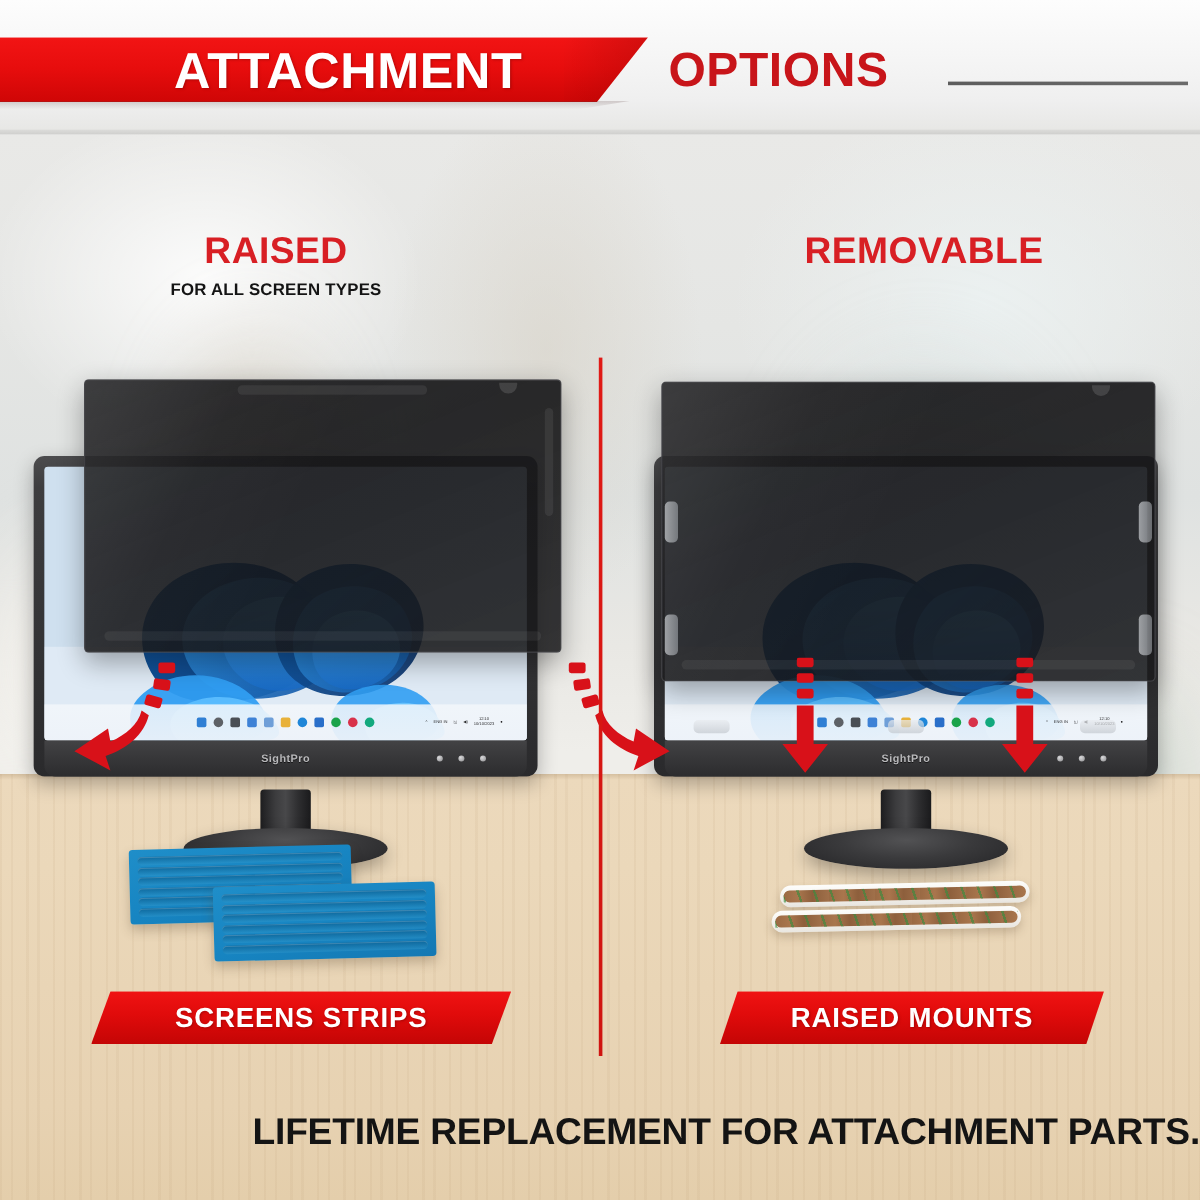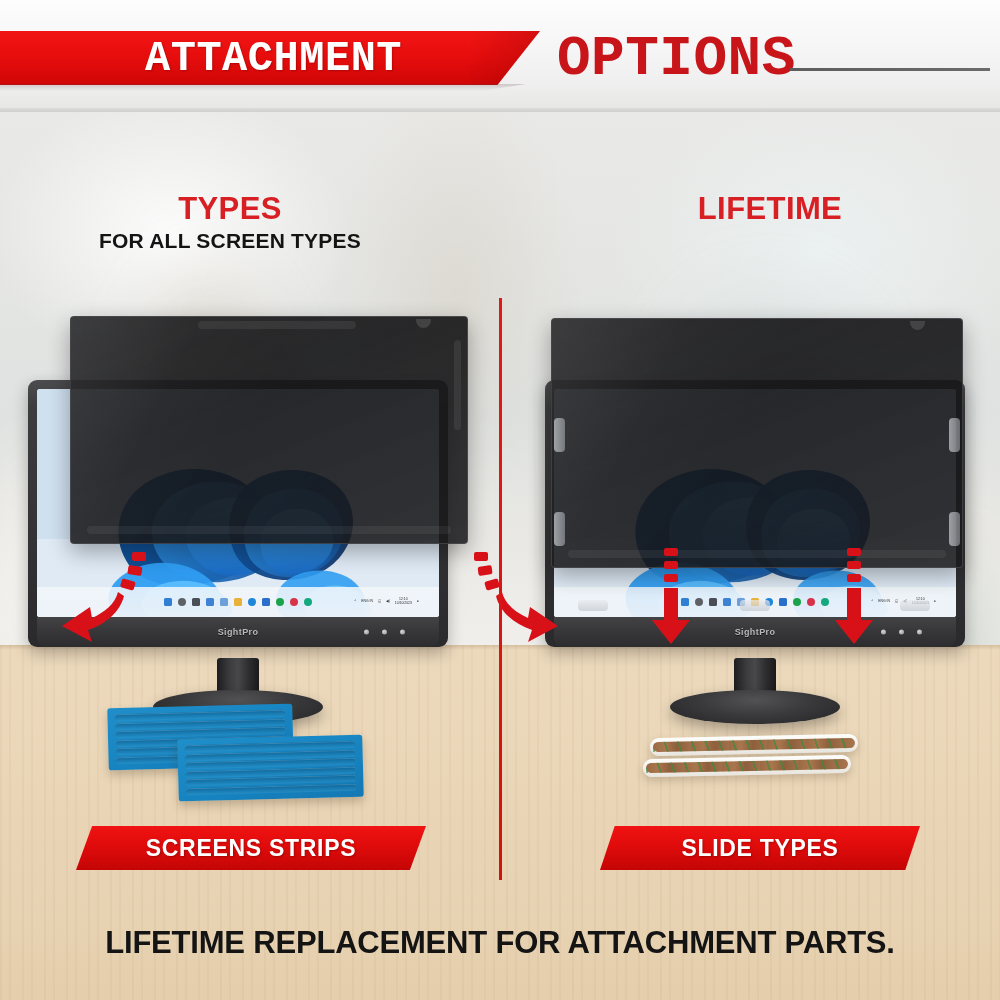--- a/index.html
+++ b/index.html
@@ -56,21 +56,20 @@
   .desk-edge{
     position:absolute; left:0; top:645px; width:1000px; height:5px;
     background:linear-gradient(180deg, rgba(160,132,96,.30), rgba(255,255,255,0));
   }
 
   
   .header{
     position:absolute; left:0; top:0; width:1000px; height:112px;
     background:linear-gradient(180deg,#fdfdfd 0%,#f6f6f6 40%,#efefef 75%,#e6e6e4 100%);
     z-index:40;
-    font-family:Liberation Mono, monospace;
   }
   .hdr-ribbon{
     position:absolute; left:-20px; top:31px; width:560px; height:54px;
     background:linear-gradient(180deg,#f21414 0%,#e70d0d 48%,#cf0606 100%);
     clip-path: polygon(0 0, 100% 0, 92.4% 100%, 0 100%);
     box-shadow:0 3px 5px rgba(0,0,0,.18);
   }
   .hdr-ribbon:after{
     content:""; position:absolute; right:0; top:0; width:70px; height:100%;
     background:linear-gradient(100deg, rgba(0,0,0,0) 0%, rgba(120,0,0,.28) 100%);
@@ -82,40 +81,40 @@
     clip-path: polygon(0 0, 100% 0, 92% 100%, 0 100%);
   }
   .hdr-word1{
     position:absolute; left:145px; top:38px;
     font-size:42px; font-weight:bold; letter-spacing:.5px;
     color:#ffffff; line-height:42px;
     text-shadow:1px 1px 2px rgba(90,0,0,.35);
   }
   .hdr-word2{
     position:absolute; left:557px; top:38px;
-    font-size:56px; font-weight:bold; letter-spacing:.5px;
+    font-size:40px; font-weight:bold; letter-spacing:.5px;
     color:#c8151a; line-height:42px;
   }
   .hdr-rule{
     position:absolute; left:790px; top:68px; width:200px; height:3px;
     background:linear-gradient(90deg,#5d5d5d,#6b6b6b);
   }
   .hdr-bottom-line{
     position:absolute; left:0; top:108px; width:1000px; height:4px;
     background:linear-gradient(180deg,#dcdcda,#cfcfcd);
   }
 
   
   .sub{ position:absolute; text-align:center; z-index:30; }
   .sub .big{
     font-size:31px; font-weight:bold; color:#d81f24; letter-spacing:.4px;
     line-height:34px; white-space:nowrap;
   }
   .sub .small{
-    font-size:21px; font-weight:bold; color:#141414; letter-spacing:.2px;
+    font-size:14px; font-weight:bold; color:#141414; letter-spacing:.2px;
     line-height:22px; margin-top:4px; white-space:nowrap;
   }
   .sub-left{ left:20px; top:192px; width:420px; }
   .sub-right{ left:560px; top:192px; width:420px; }
 
   .or-badge{
     position:absolute; left:466px; top:187px; width:72px; height:72px;
     border-radius:50%; border:2px solid #c0171c;
     background:radial-gradient(circle at 40% 35%, #fdfdfd, #f0efed);
     display:flex; align-items:center; justify-content:center;
@@ -277,21 +276,21 @@
     clip-path: polygon(4.6% 0, 100% 0, 95.4% 100%, 0 100%);
     box-shadow:0 4px 8px rgba(110,70,40,.32);
     display:flex; align-items:center; justify-content:center;
   }
   .ribbon span{
     font-size:23px; font-weight:bold; color:#fff; letter-spacing:.7px;
     text-shadow:1px 1px 2px rgba(110,0,0,.45);
   }
 
   .tagline{
-    position:absolute; left:0; top:925px; width:1000px; text-align:center;
+    position:absolute; left:0; top:925px; width:1000px; text-align:right;
     font-size:31px; font-weight:bold; color:#141414; letter-spacing:-.2px;
     z-index:28;
   }
 </style>
 </head>
 <body>
 
 <div class="stage">
 
   <div class="scene-bg">
@@ -306,27 +305,27 @@
   <div class="header">
     <div class="hdr-ribbon"></div>
     <div class="hdr-ribbon-shadow"></div>
     <div class="hdr-word1">ATTACHMENT</div>
     <div class="hdr-word2">OPTIONS</div>
     <div class="hdr-rule"></div>
     <div class="hdr-bottom-line"></div>
   </div>
 
   <div class="sub sub-left">
-    <div class="big">TYPES</div>
+    <div class="big">RAISED</div>
     <div class="small">FOR ALL SCREEN TYPES</div>
   </div>
 
 
   <div class="sub sub-right">
-    <div class="big">LIFETIME</div>
+    <div class="big">REMOVABLE</div>
   </div>
 
   <div class="divider"></div>
 
   <div class="monitor" style="left:28px; top:380px; width:420px; height:330px;">
     <div class="mon-body">
       <div class="mon-screen" style="height:228px;">
         <div class="wall">
           <svg viewBox="0 0 402 228" preserveAspectRatio="none">
             <defs>
@@ -539,18 +538,18 @@
   </svg>
 
   <div class="mount" style="left:650px; top:736px; width:208px; transform:rotate(-1.2deg);">
     <div class="mount-core"></div>
   </div>
   <div class="mount" style="left:643px; top:757px; width:208px; transform:rotate(-1.2deg);">
     <div class="mount-core"></div>
   </div>
 
   <div class="ribbon" style="left:600px; top:826px; width:320px;">
-    <span>SLIDE TYPES</span>
+    <span>RAISED MOUNTS</span>
   </div>
 
   <div class="tagline">LIFETIME REPLACEMENT FOR ATTACHMENT PARTS.</div>
 
 </div>
 
 </body></html>

